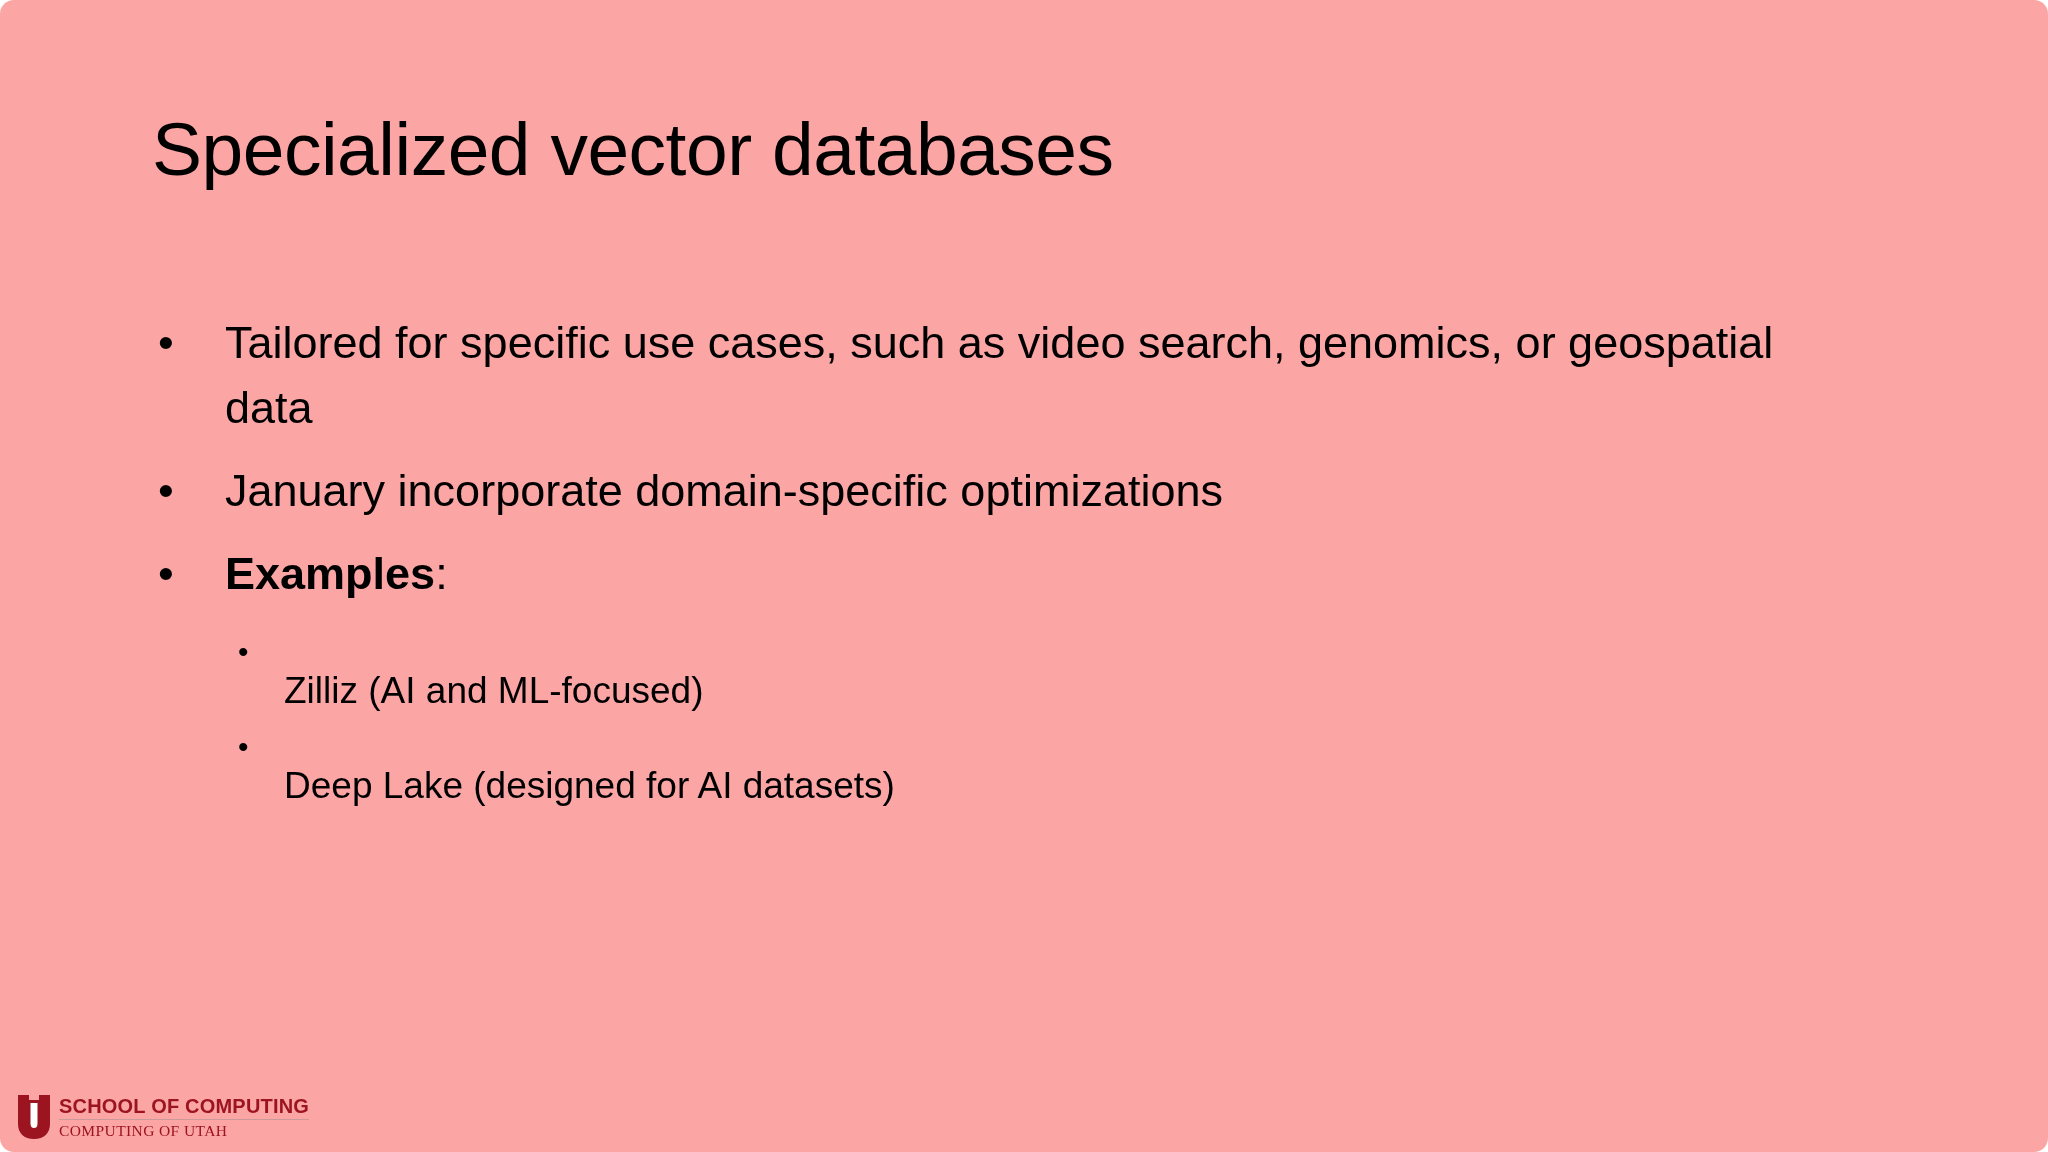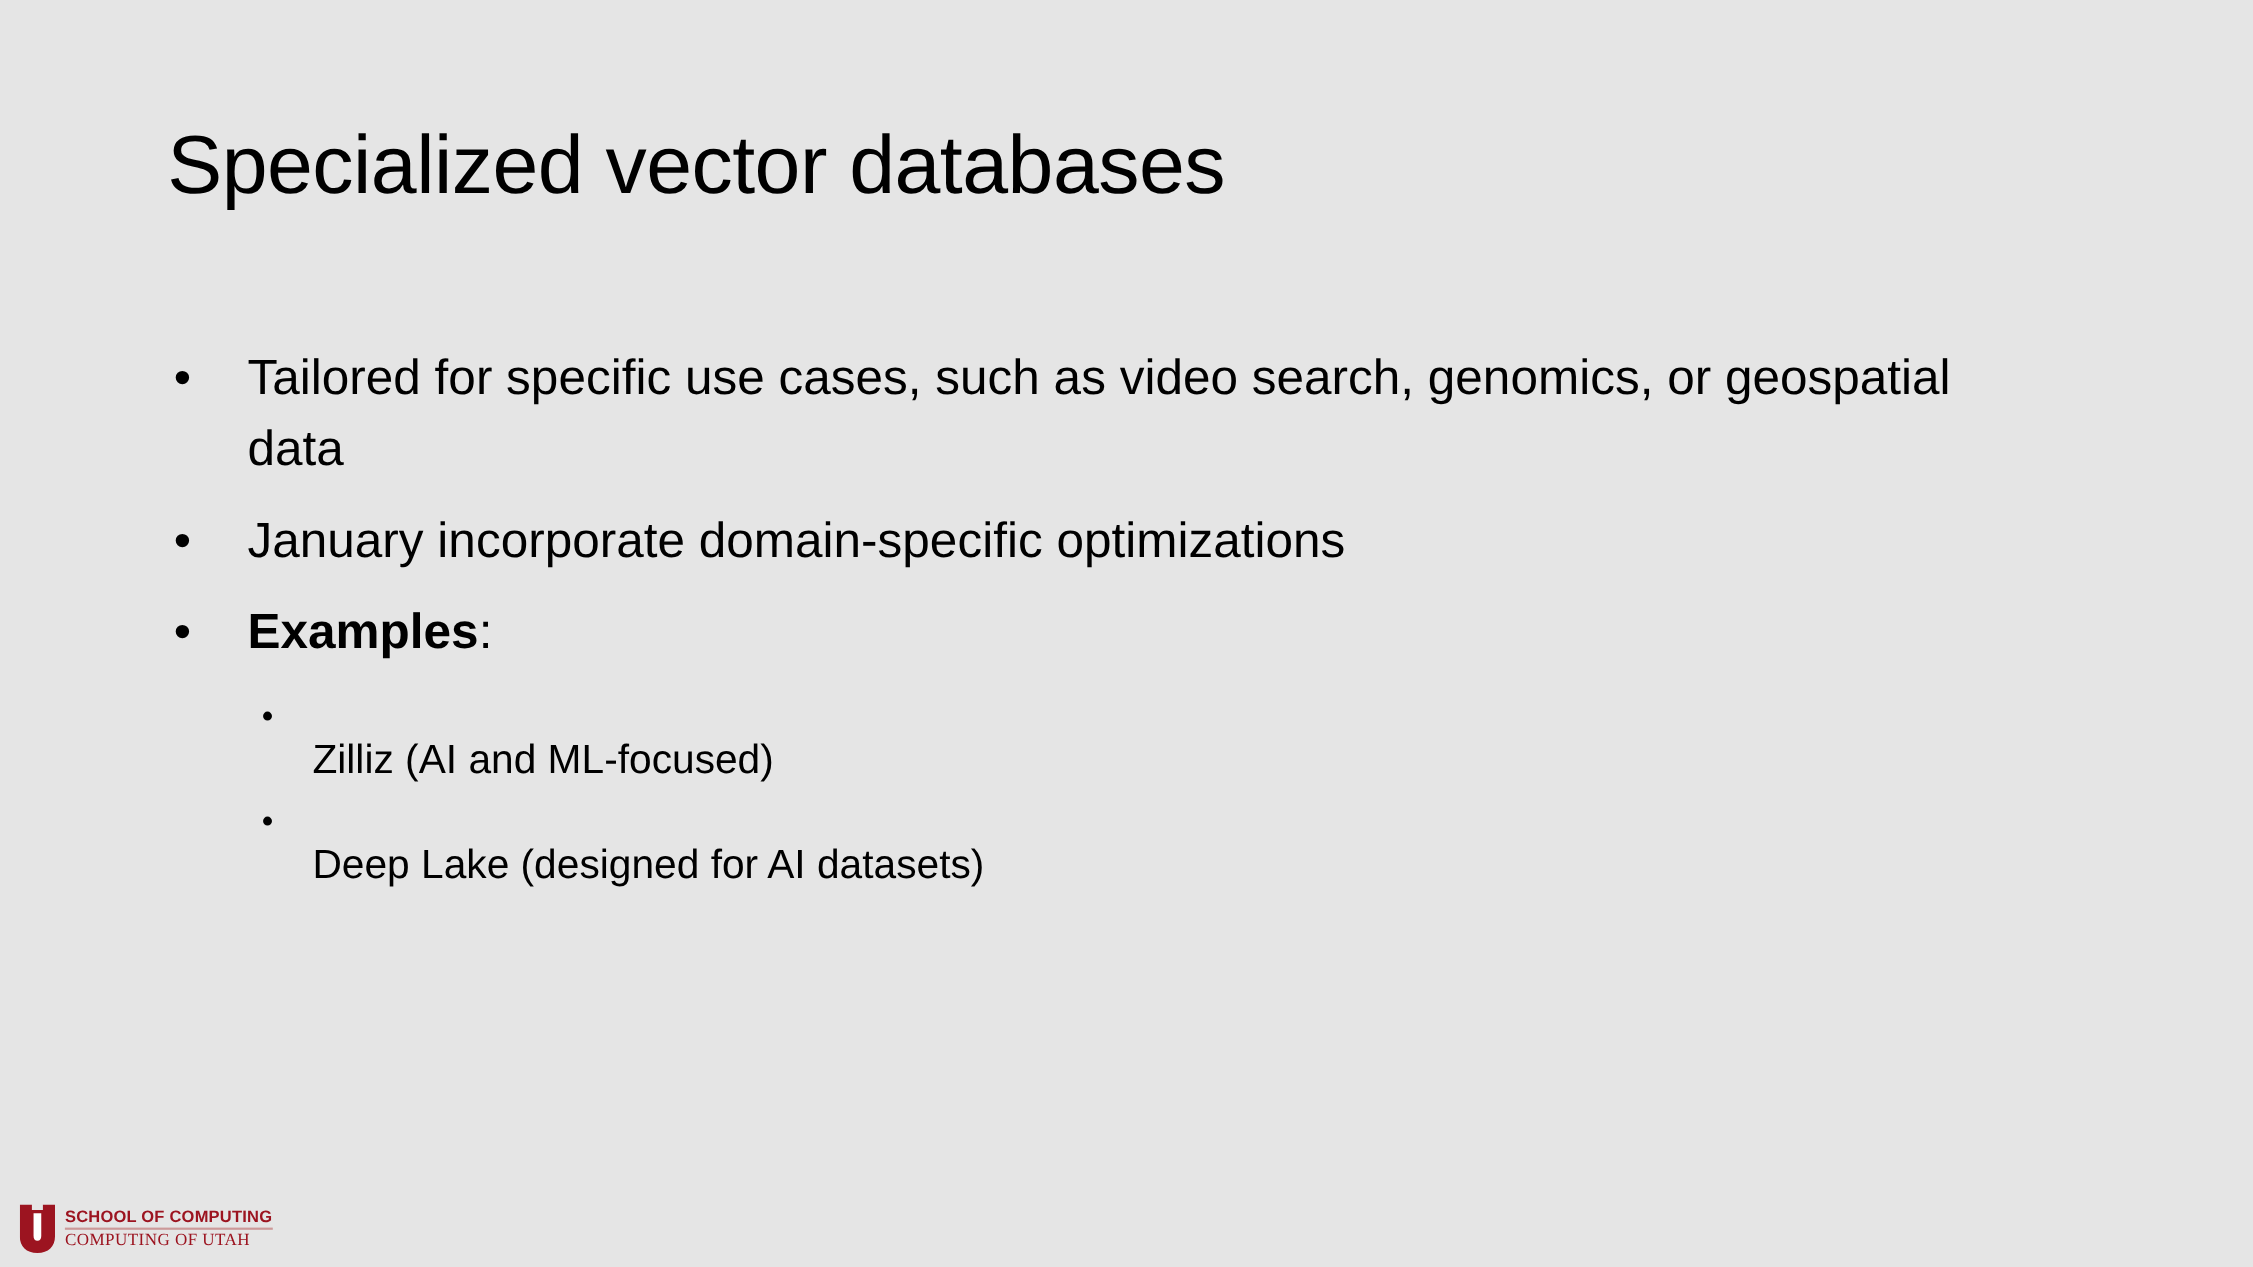--- a/index.html
+++ b/index.html
@@ -7,22 +7,23 @@
     padding: 0;
     background: #ffffff;
   }
   body {
     font-family: "Liberation Sans", sans-serif;
   }
   .slide {
     position: relative;
     width: 2048px;
     height: 1152px;
-    background: #e5e5e5;
+    background: #fca5a5;
     overflow: hidden;
+    border-radius: 14px;
   }
 
   
   .slide-title {
     position: absolute;
     left: 152px;
     top: 104px;
     width: 1760px;
     font-family: "Liberation Sans", sans-serif;
     font-weight: 300;
@@ -114,21 +115,21 @@
   }
   .logo-text {
     display: flex;
     flex-direction: column;
     justify-content: center;
     line-height: 1;
   }
   .logo-line1 {
     font-family: "Liberation Sans", sans-serif;
     font-weight: bold;
-    font-size: 15px;
+    font-size: 20px;
     letter-spacing: 0.2px;
     color: #9c1420;
     white-space: nowrap;
   }
   .logo-rule {
     height: 1.5px;
     background: #c99;
     margin: 2.5px 0 2.5px 0;
     width: 100%;
   }

